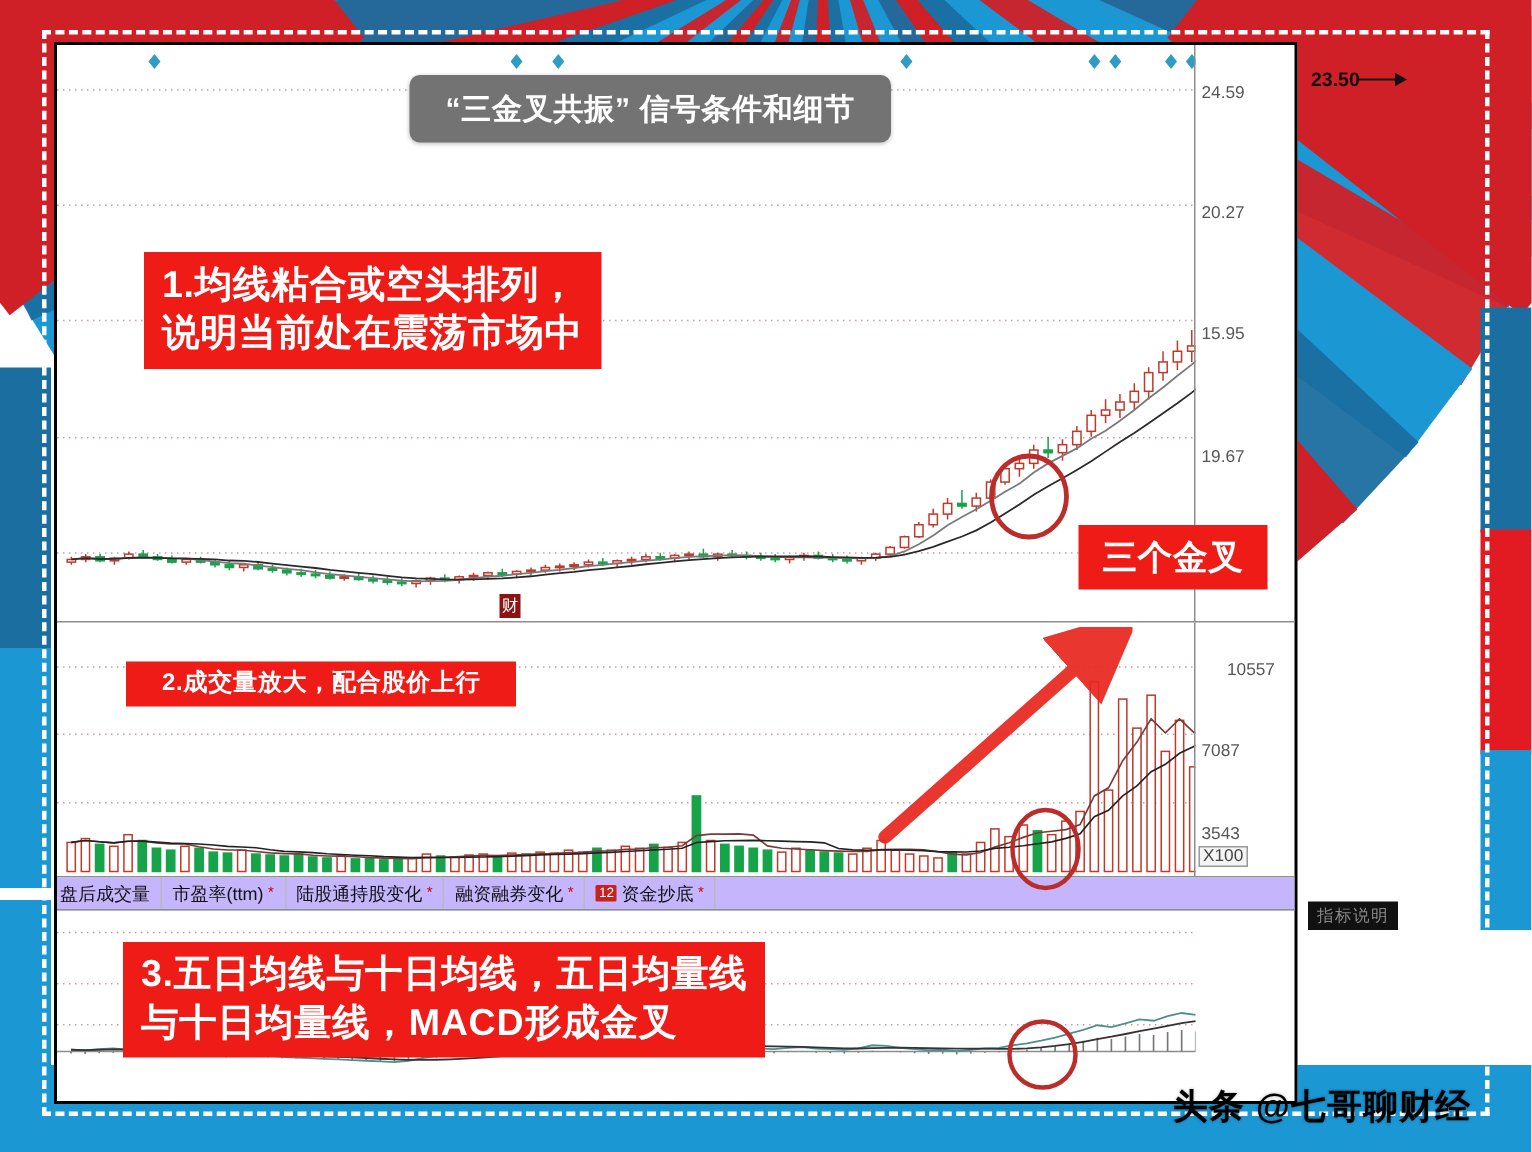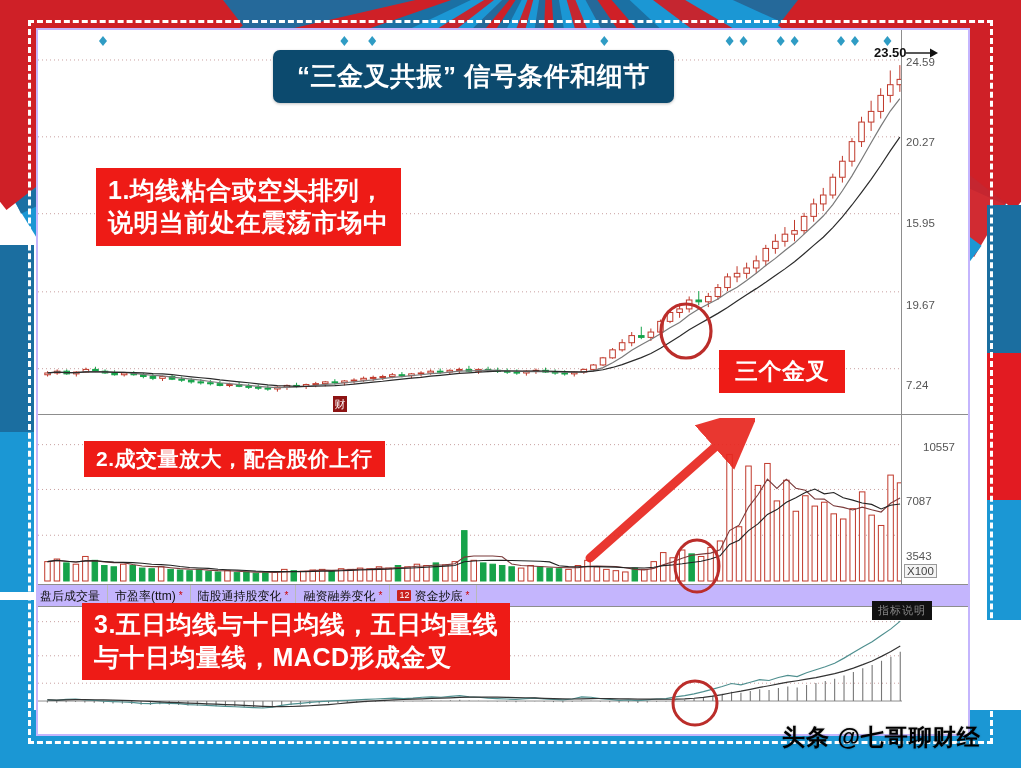--- a/index.html
+++ b/index.html
@@ -24,22 +24,22 @@
   .side-blue-r{position:absolute;right:0;top:205px;width:34px;height:150px;background:#1b6ea0;}
   .side-red-r{position:absolute;right:0;top:353px;width:34px;height:150px;background:#e21b22;}
   .side-blue-r2{position:absolute;right:0;top:500px;width:34px;height:120px;background:#1b97d4;}
   .side-blue-l3{position:absolute;left:0;top:600px;width:34px;height:110px;background:#1b97d4;}
 
   
   .dash-frame{position:absolute;left:28px;top:20px;width:965px;height:724px;
        border:3px dashed #ffffff;box-sizing:border-box;}
 
   
-  .chartwin{position:absolute;left:36px;top:28px;width:934px;height:708px;
-       background:#ffffff;border:2px solid #c4b5fd;box-sizing:border-box;overflow:hidden;}
+  .chartwin{position:absolute;left:36px;top:28px;width:829px;height:708px;
+       background:#ffffff;border:2px solid #000000;box-sizing:border-box;overflow:hidden;}
 
   .panel{position:relative;box-sizing:border-box;}
   .price-panel{height:385px;border-bottom:1px solid #8d8d8d;}
   .vol-panel{height:170px;border-bottom:1px solid #8d8d8d;}
   .toolbar{height:22px;border-bottom:1px solid #8d8d8d;background:#c4b5fd;}
   .macd-panel{height:125px;}
 
   .plotarea{position:absolute;left:0;top:0;right:66px;bottom:0;overflow:hidden;}
   .axis{position:absolute;top:0;right:0;width:66px;bottom:0;border-left:1px solid #8d8d8d;}
   .axis .lbl{position:absolute;left:4px;font-size:11.5px;color:#555;
@@ -55,25 +55,25 @@
        border-right:1px solid #b9b9b9;white-space:nowrap;line-height:1;}
   .tab:first-child{padding-left:2px;}
   .tab sup{color:#c00;font-size:10px;}
   .badge12{display:inline-block;background:#c9211e;color:#fff;font-size:9px;
        line-height:11px;padding:0 2px;border-radius:1px;}
   .tab-spacer{flex:1;}
 
   
   .redbox{position:absolute;background:#ee1b16;color:#fff;font-weight:bold;
        font-family:"Liberation Sans","DejaVu Sans",sans-serif;letter-spacing:.5px;}
-  #title-box{left:273px;top:50px;padding:9px 24px;font-size:26px;border-radius:7px;
-       background:#0c4a6e;box-shadow:0 1px 3px rgba(0,0,0,.25);}
+  #title-box{left:273px;top:50px;padding:9px 24px;font-size:20px;border-radius:7px;
+       background:#737373;box-shadow:0 1px 3px rgba(0,0,0,.25);}
   #anno1{left:96px;top:168px;padding:6px 12px 8px;font-size:25px;line-height:1.28;}
-  #anno2{left:84px;top:441px;padding:5px 12px;font-size:21px;line-height:1.25;}
-  #anno3{left:82px;top:603px;padding:5px 12px 7px;font-size:25px;line-height:1.3;}
+  #anno2{left:84px;top:441px;padding:5px 24px;font-size:16px;line-height:1.25;}
+  #anno3{left:82px;top:628px;padding:5px 12px 7px;font-size:25px;line-height:1.3;}
   #goldcross{left:719px;top:350px;padding:6px 16px;font-size:23px;}
   #price-tag{position:absolute;left:874px;top:45px;font-size:13px;color:#111;
        font-family:"Liberation Sans",sans-serif;font-weight:bold;}
   #indicator-note{position:absolute;left:872px;top:601px;background:#111;color:#888;
        font-size:11px;padding:2px 6px;letter-spacing:1px;}
   #watermark{position:absolute;left:782px;top:722px;font-size:23px;font-weight:bold;
        color:#000000;text-shadow:0 0 2px rgba(0,0,0,.35);letter-spacing:1px;
        font-family:"Liberation Sans","DejaVu Sans",sans-serif;}
   #cai-icon{position:absolute;left:333px;top:396px;width:14px;height:16px;
        background:#8d1313;color:#fff;font-size:11px;line-height:16px;text-align:center;}

